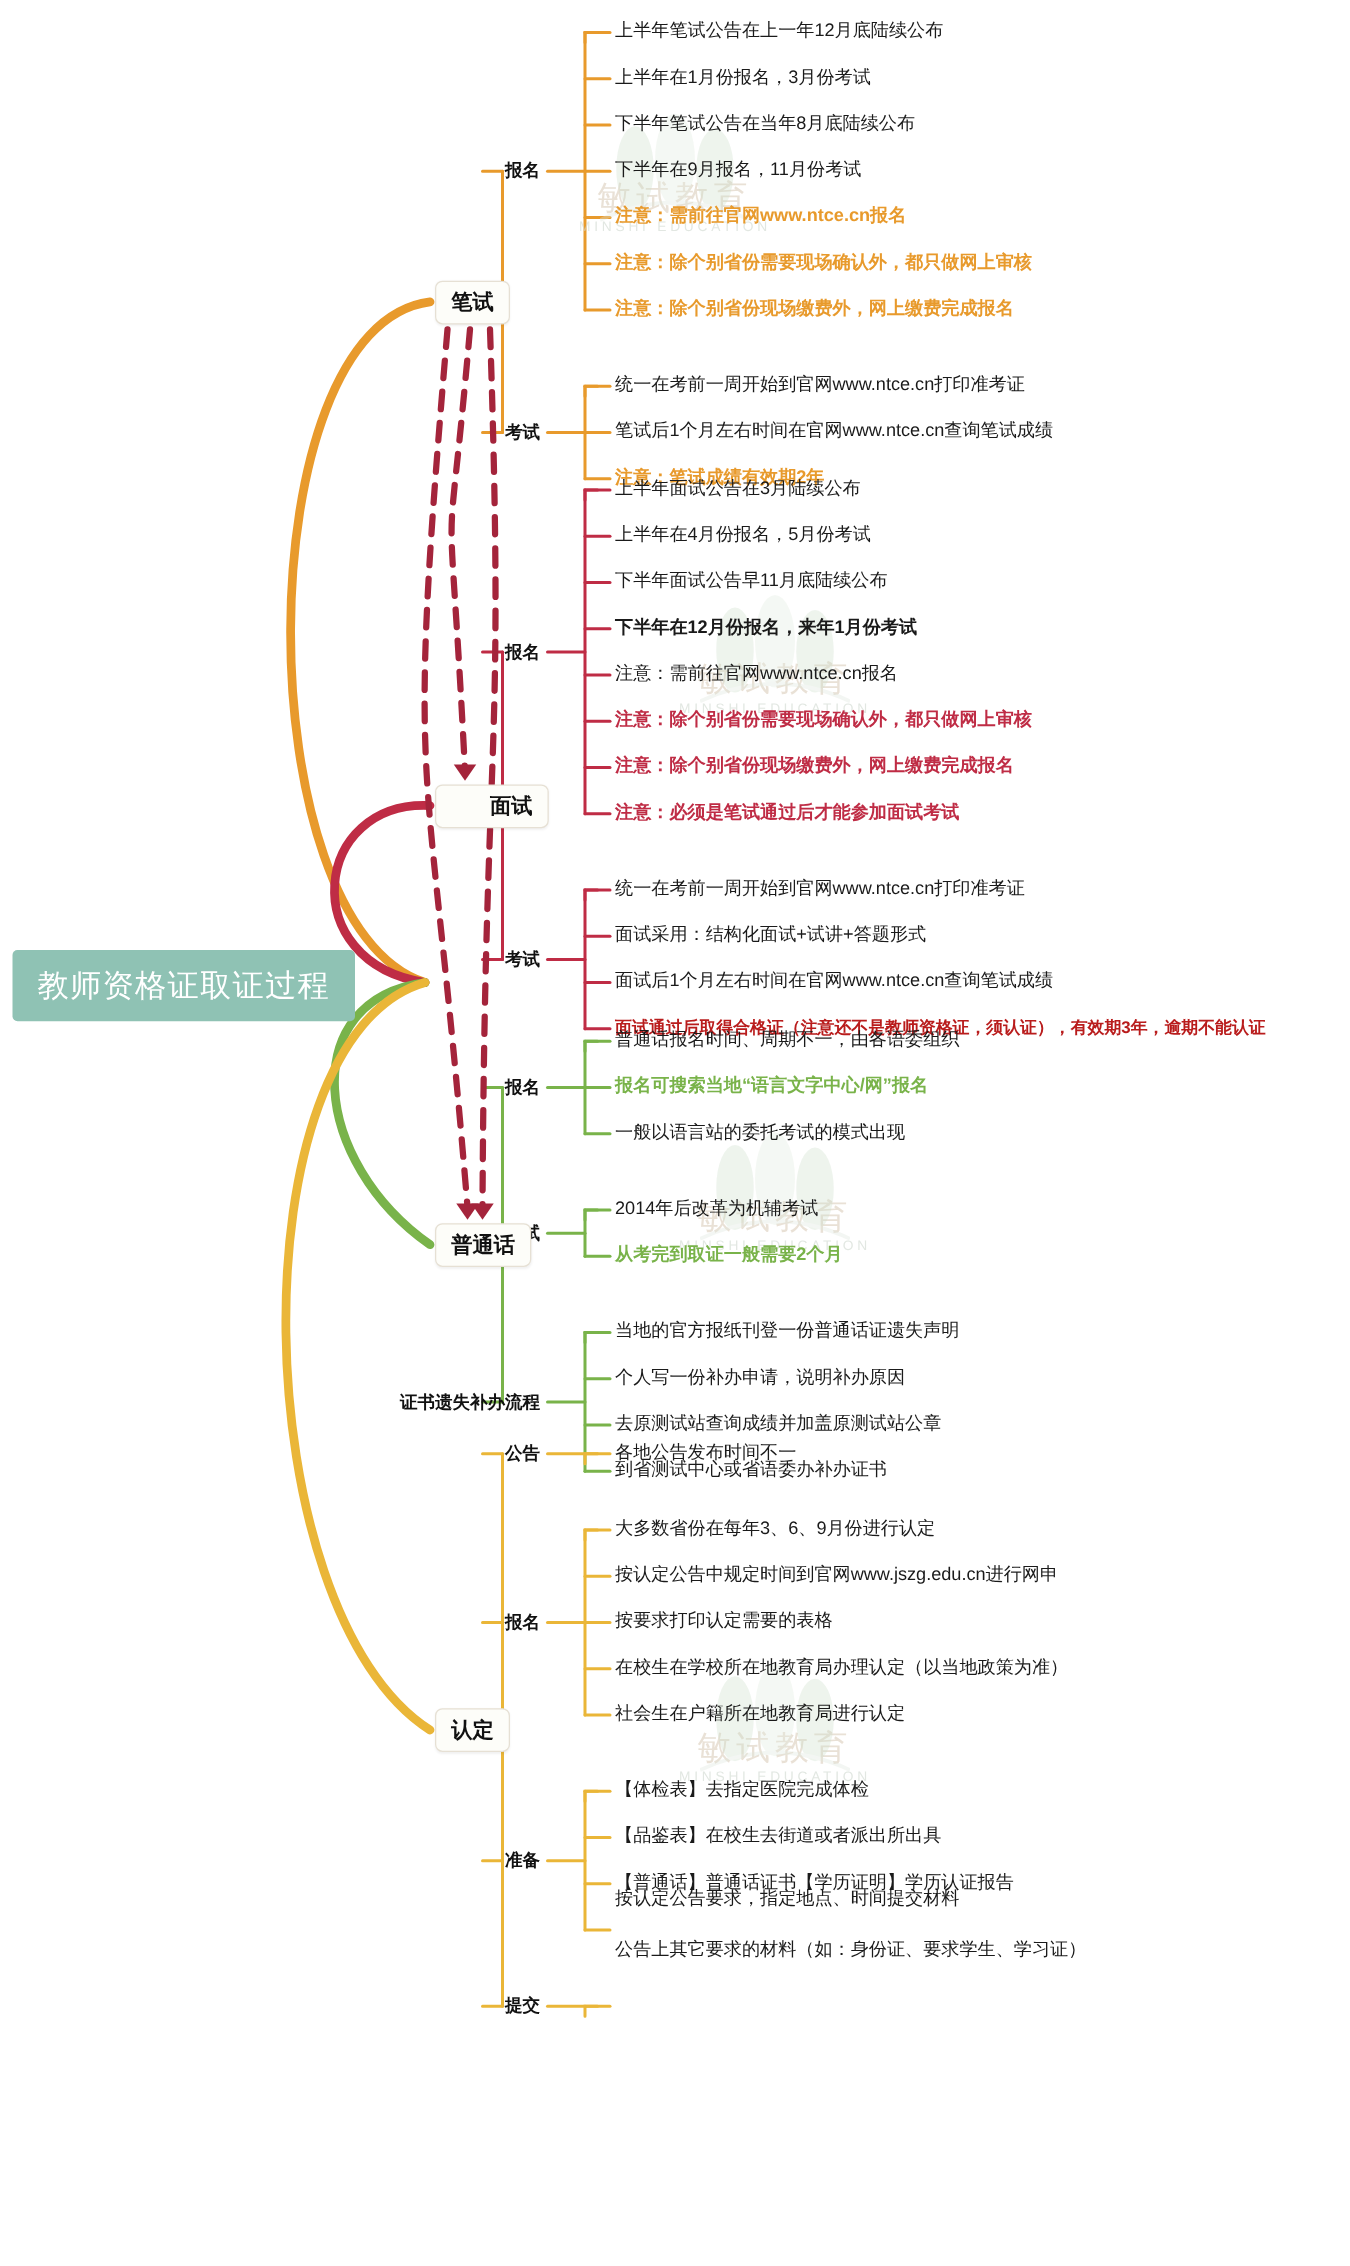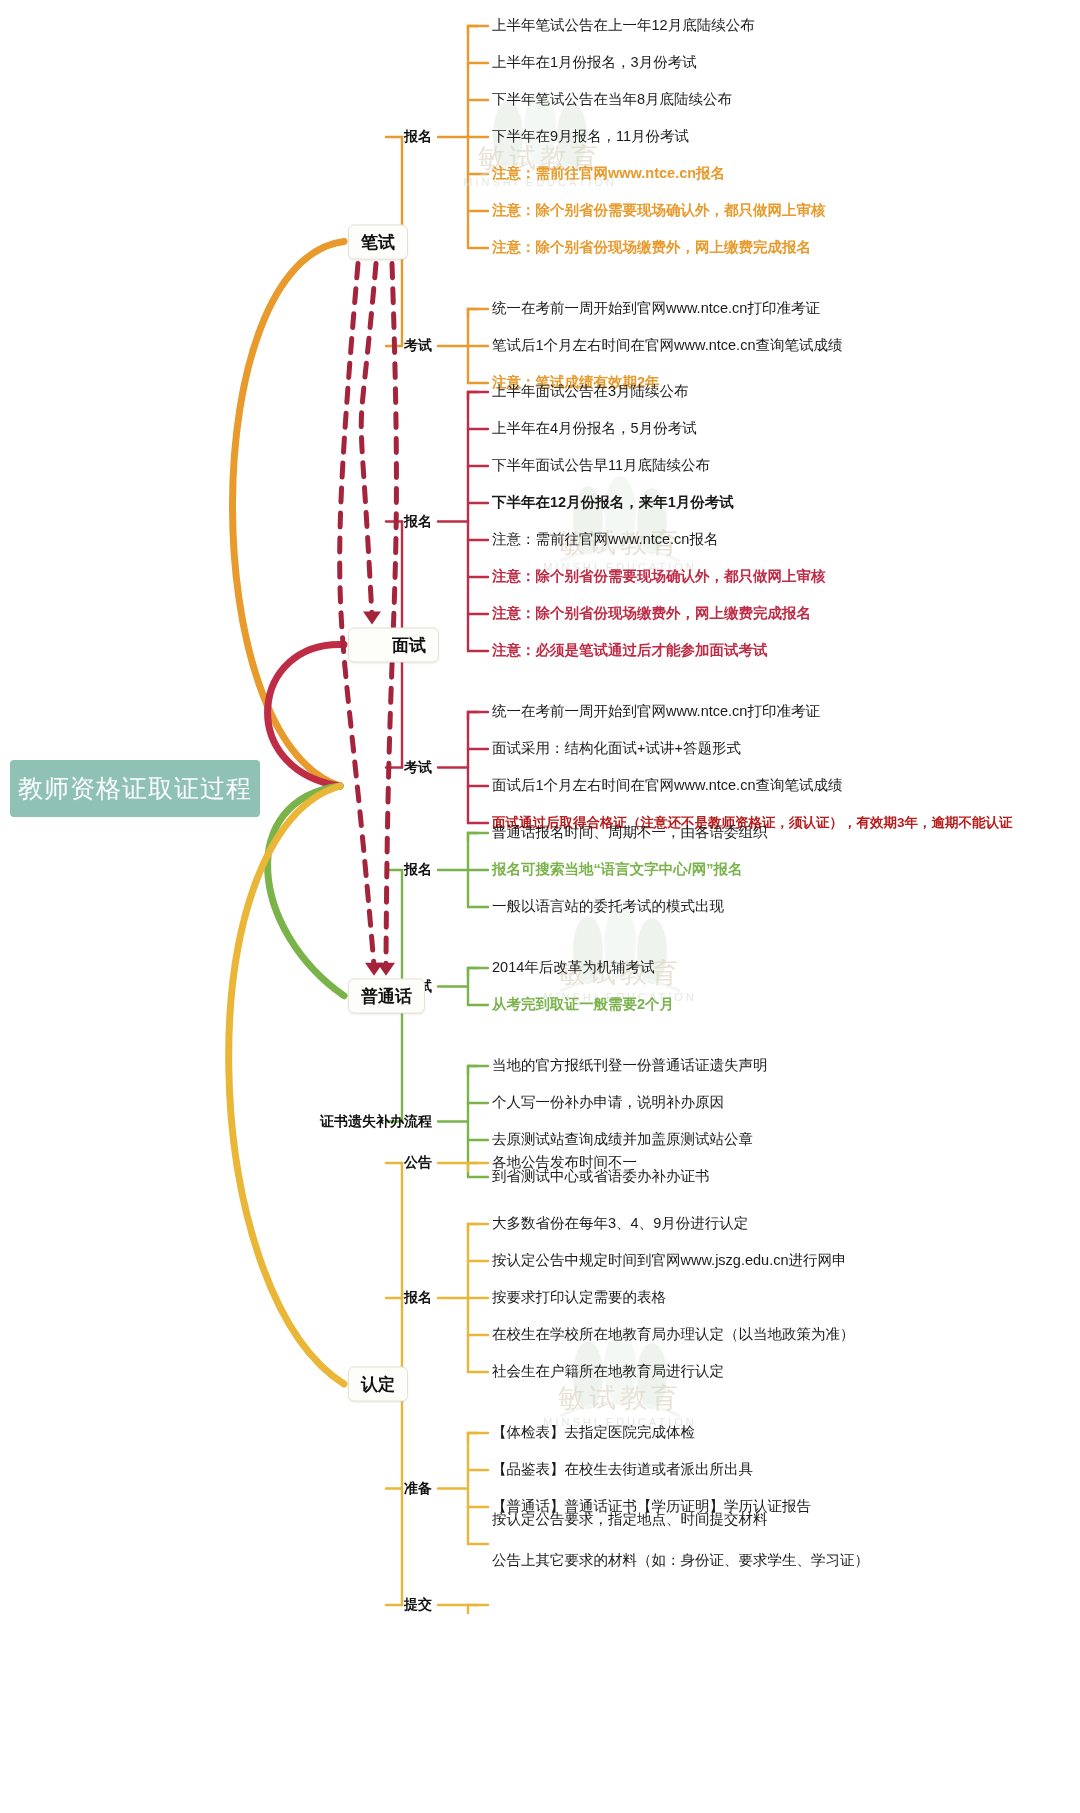--- a/index.html
+++ b/index.html
@@ -8,21 +8,21 @@
   #links{position:absolute;left:0;top:0;width:1080px;height:1813px;pointer-events:none;}
 
   
   .wm{position:absolute;pointer-events:none;user-select:none;text-align:center;}
   .wm .wm-cn{font-size:27px;color:#d8c9b5;opacity:.55;letter-spacing:4px;font-family:Liberation Sans, sans-serif;}
   .wm .wm-en{font-size:11px;color:#cfd8cf;opacity:.6;letter-spacing:3px;}
   .wm-trees{position:absolute;pointer-events:none;opacity:.35;}
 
   
   .root-node{position:absolute;background:#8fc2b4;color:#fff;border-radius:4px;
-    padding:12px 8px;font-size:25px;letter-spacing:1px;white-space:nowrap;
+    padding:12px 20px;font-size:25px;letter-spacing:1px;white-space:nowrap;
     font-family:"Liberation Sans","DejaVu Sans",sans-serif;}
 
   
   .l1{position:absolute;background:#fdfdf9;border:1px solid #e3ded2;border-radius:6px;
     padding:5px 12px;font-size:17px;font-weight:bold;color:#111;white-space:nowrap;
     text-align:center;box-shadow:0 1px 2px rgba(0,0,0,.06);}
 
   
   .l2{position:absolute;font-size:14px;font-weight:bold;color:#111;white-space:nowrap;}
 
@@ -221,21 +221,21 @@
       <div class="leaf em" style="left: 492px; top: 1005px; color: rgb(121, 179, 74); transform: translateY(-50%);">从考完到取证一般需要2个月</div>
       <div class="l2" style="left: 432px; top: 986.5px; transform: translate(-100%, -50%);">考试</div>
       <div class="leaf" style="left: 492px; top: 1066px; transform: translateY(-50%);">当地的官方报纸刊登一份普通话证遗失声明</div>
       <div class="leaf" style="left: 492px; top: 1103px; transform: translateY(-50%);">个人写一份补办申请，说明补办原因</div>
       <div class="leaf" style="left: 492px; top: 1140px; transform: translateY(-50%);">去原测试站查询成绩并加盖原测试站公章</div>
       <div class="leaf" style="left: 492px; top: 1177px; transform: translateY(-50%);">到省测试中心或省语委办补办证书</div>
       <div class="l2" style="left: 432px; top: 1121.5px; transform: translate(-100%, -50%);">证书遗失补办流程</div>
       <div class="l1" style="left: 348px; top: 995.75px; transform: translateY(-50%); border-color: rgb(230, 224, 212);">普通话</div>
       <div class="leaf" style="left: 492px; top: 1163px; transform: translateY(-50%);">各地公告发布时间不一</div>
       <div class="l2" style="left: 432px; top: 1163px; transform: translate(-100%, -50%);">公告</div>
-      <div class="leaf" style="left: 492px; top: 1224px; transform: translateY(-50%);">大多数省份在每年3、4、9月份进行认定</div>
+      <div class="leaf" style="left: 492px; top: 1224px; transform: translateY(-50%);">大多数省份在每年3、6、9月份进行认定</div>
       <div class="leaf" style="left: 492px; top: 1261px; transform: translateY(-50%);">按认定公告中规定时间到官网www.jszg.edu.cn进行网申</div>
       <div class="leaf" style="left: 492px; top: 1298px; transform: translateY(-50%);">按要求打印认定需要的表格</div>
       <div class="leaf" style="left: 492px; top: 1335px; transform: translateY(-50%);">在校生在学校所在地教育局办理认定（以当地政策为准）</div>
       <div class="leaf" style="left: 492px; top: 1372px; transform: translateY(-50%);">社会生在户籍所在地教育局进行认定</div>
       <div class="l2" style="left: 432px; top: 1298px; transform: translate(-100%, -50%);">报名</div>
       <div class="leaf" style="left: 492px; top: 1433px; transform: translateY(-50%);">【体检表】去指定医院完成体检</div>
       <div class="leaf" style="left: 492px; top: 1470px; transform: translateY(-50%);">【品鉴表】在校生去街道或者派出所出具</div>
       <div class="leaf" style="left: 492px; top: 1507px; transform: translateY(-50%);">【普通话】普通话证书【学历证明】学历认证报告</div>
       <div class="leaf" style="left: 492px; top: 1544px; transform: translateY(-50%); margin-top: 17px;">公告上其它要求的材料（如：身份证、要求学生、学习证）</div>
       <div class="l2" style="left: 432px; top: 1488.5px; transform: translate(-100%, -50%);">准备</div>

